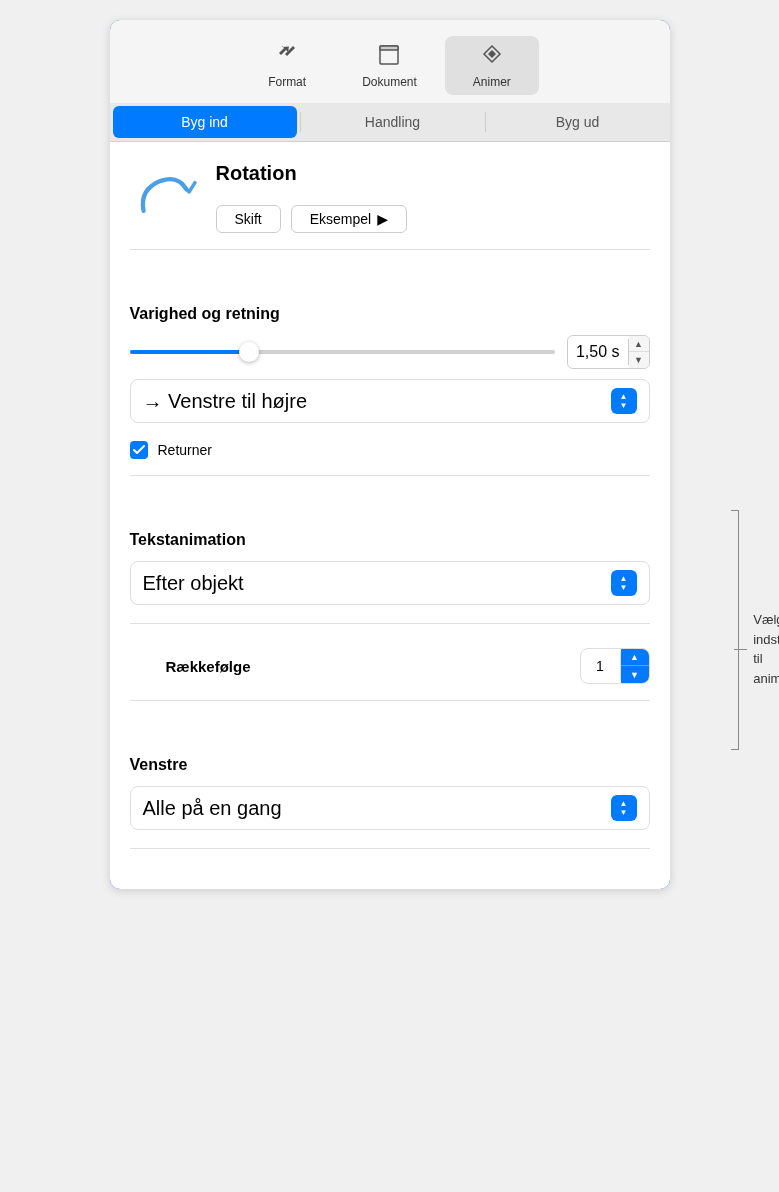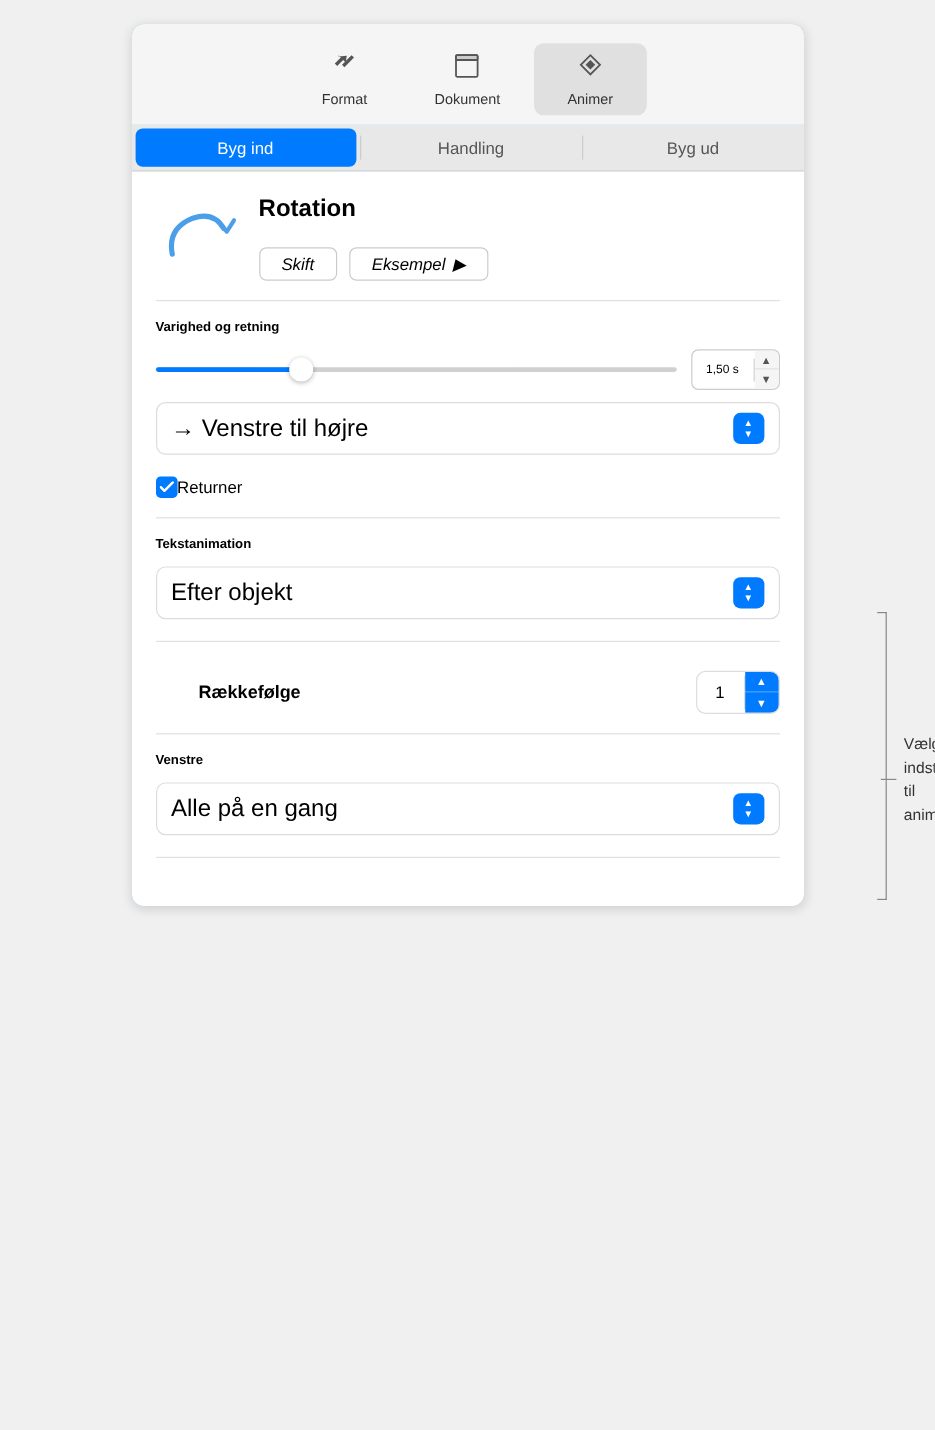--- a/index.html
+++ b/index.html
@@ -7,21 +7,21 @@
       font-family: -apple-system, BlinkMacSystemFont, 'Helvetica Neue', Arial, sans-serif;
       background: #f0f0f0;
       display: flex;
       justify-content: center;
       align-items: flex-start;
       min-height: 1192px;
       padding: 20px 0;
     }
     .panel {
       width: 560px;
-      background: #7dd3fc;
+      background: #1d4ed8;
       border-radius: 10px;
       box-shadow: 0 2px 10px rgba(0,0,0,0.15);
       overflow: hidden;
       position: relative;
     }
 
     
     .toolbar {
       display: flex;
       justify-content: center;
@@ -122,38 +122,38 @@
       padding: 5px 18px;
       border: 1px solid #ccc;
       border-radius: 6px;
       background: #fff;
       font-size: 14px;
       cursor: pointer;
       display: flex;
       align-items: center;
       gap: 6px;
       color: #000;
-      font-style: italic;
     }
 
     .divider {
       height: 1px;
       background: #e0e0e0;
       margin: 0;
     }
 
     
     .section {
       padding: 16px 0 8px;
     }
     .section-title {
-      font-size: 11px;
+      font-size: 16px;
       font-weight: 700;
       color: #000;
       margin-bottom: 12px;
+      margin-top: 39px;
     }
 
     
     .slider-row {
       display: flex;
       align-items: center;
       gap: 12px;
       margin-bottom: 10px;
     }
     .slider-track {
@@ -187,21 +187,21 @@
     .stepper-input {
       display: flex;
       align-items: center;
       border: 1px solid #ccc;
       border-radius: 6px;
       overflow: hidden;
       background: #fff;
     }
     .stepper-value {
       padding: 4px 8px;
-      font-size: 10px;
+      font-size: 16px;
       min-width: 52px;
       text-align: center;
       border-right: 1px solid #ccc;
       color: #000;
     }
     .stepper-arrows {
       display: flex;
       flex-direction: column;
       width: 20px;
     }
@@ -246,20 +246,21 @@
       color: #fff;
       font-size: 12px;
       flex-direction: column;
       gap: 1px;
     }
 
     
     .checkbox-row {
       display: flex;
       align-items: center;
+      gap: 10px;
       padding: 8px 0;
     }
     .checkbox {
       width: 18px;
       height: 18px;
       background: #007AFF;
       border-radius: 4px;
       display: flex;
       align-items: center;
       justify-content: center;

